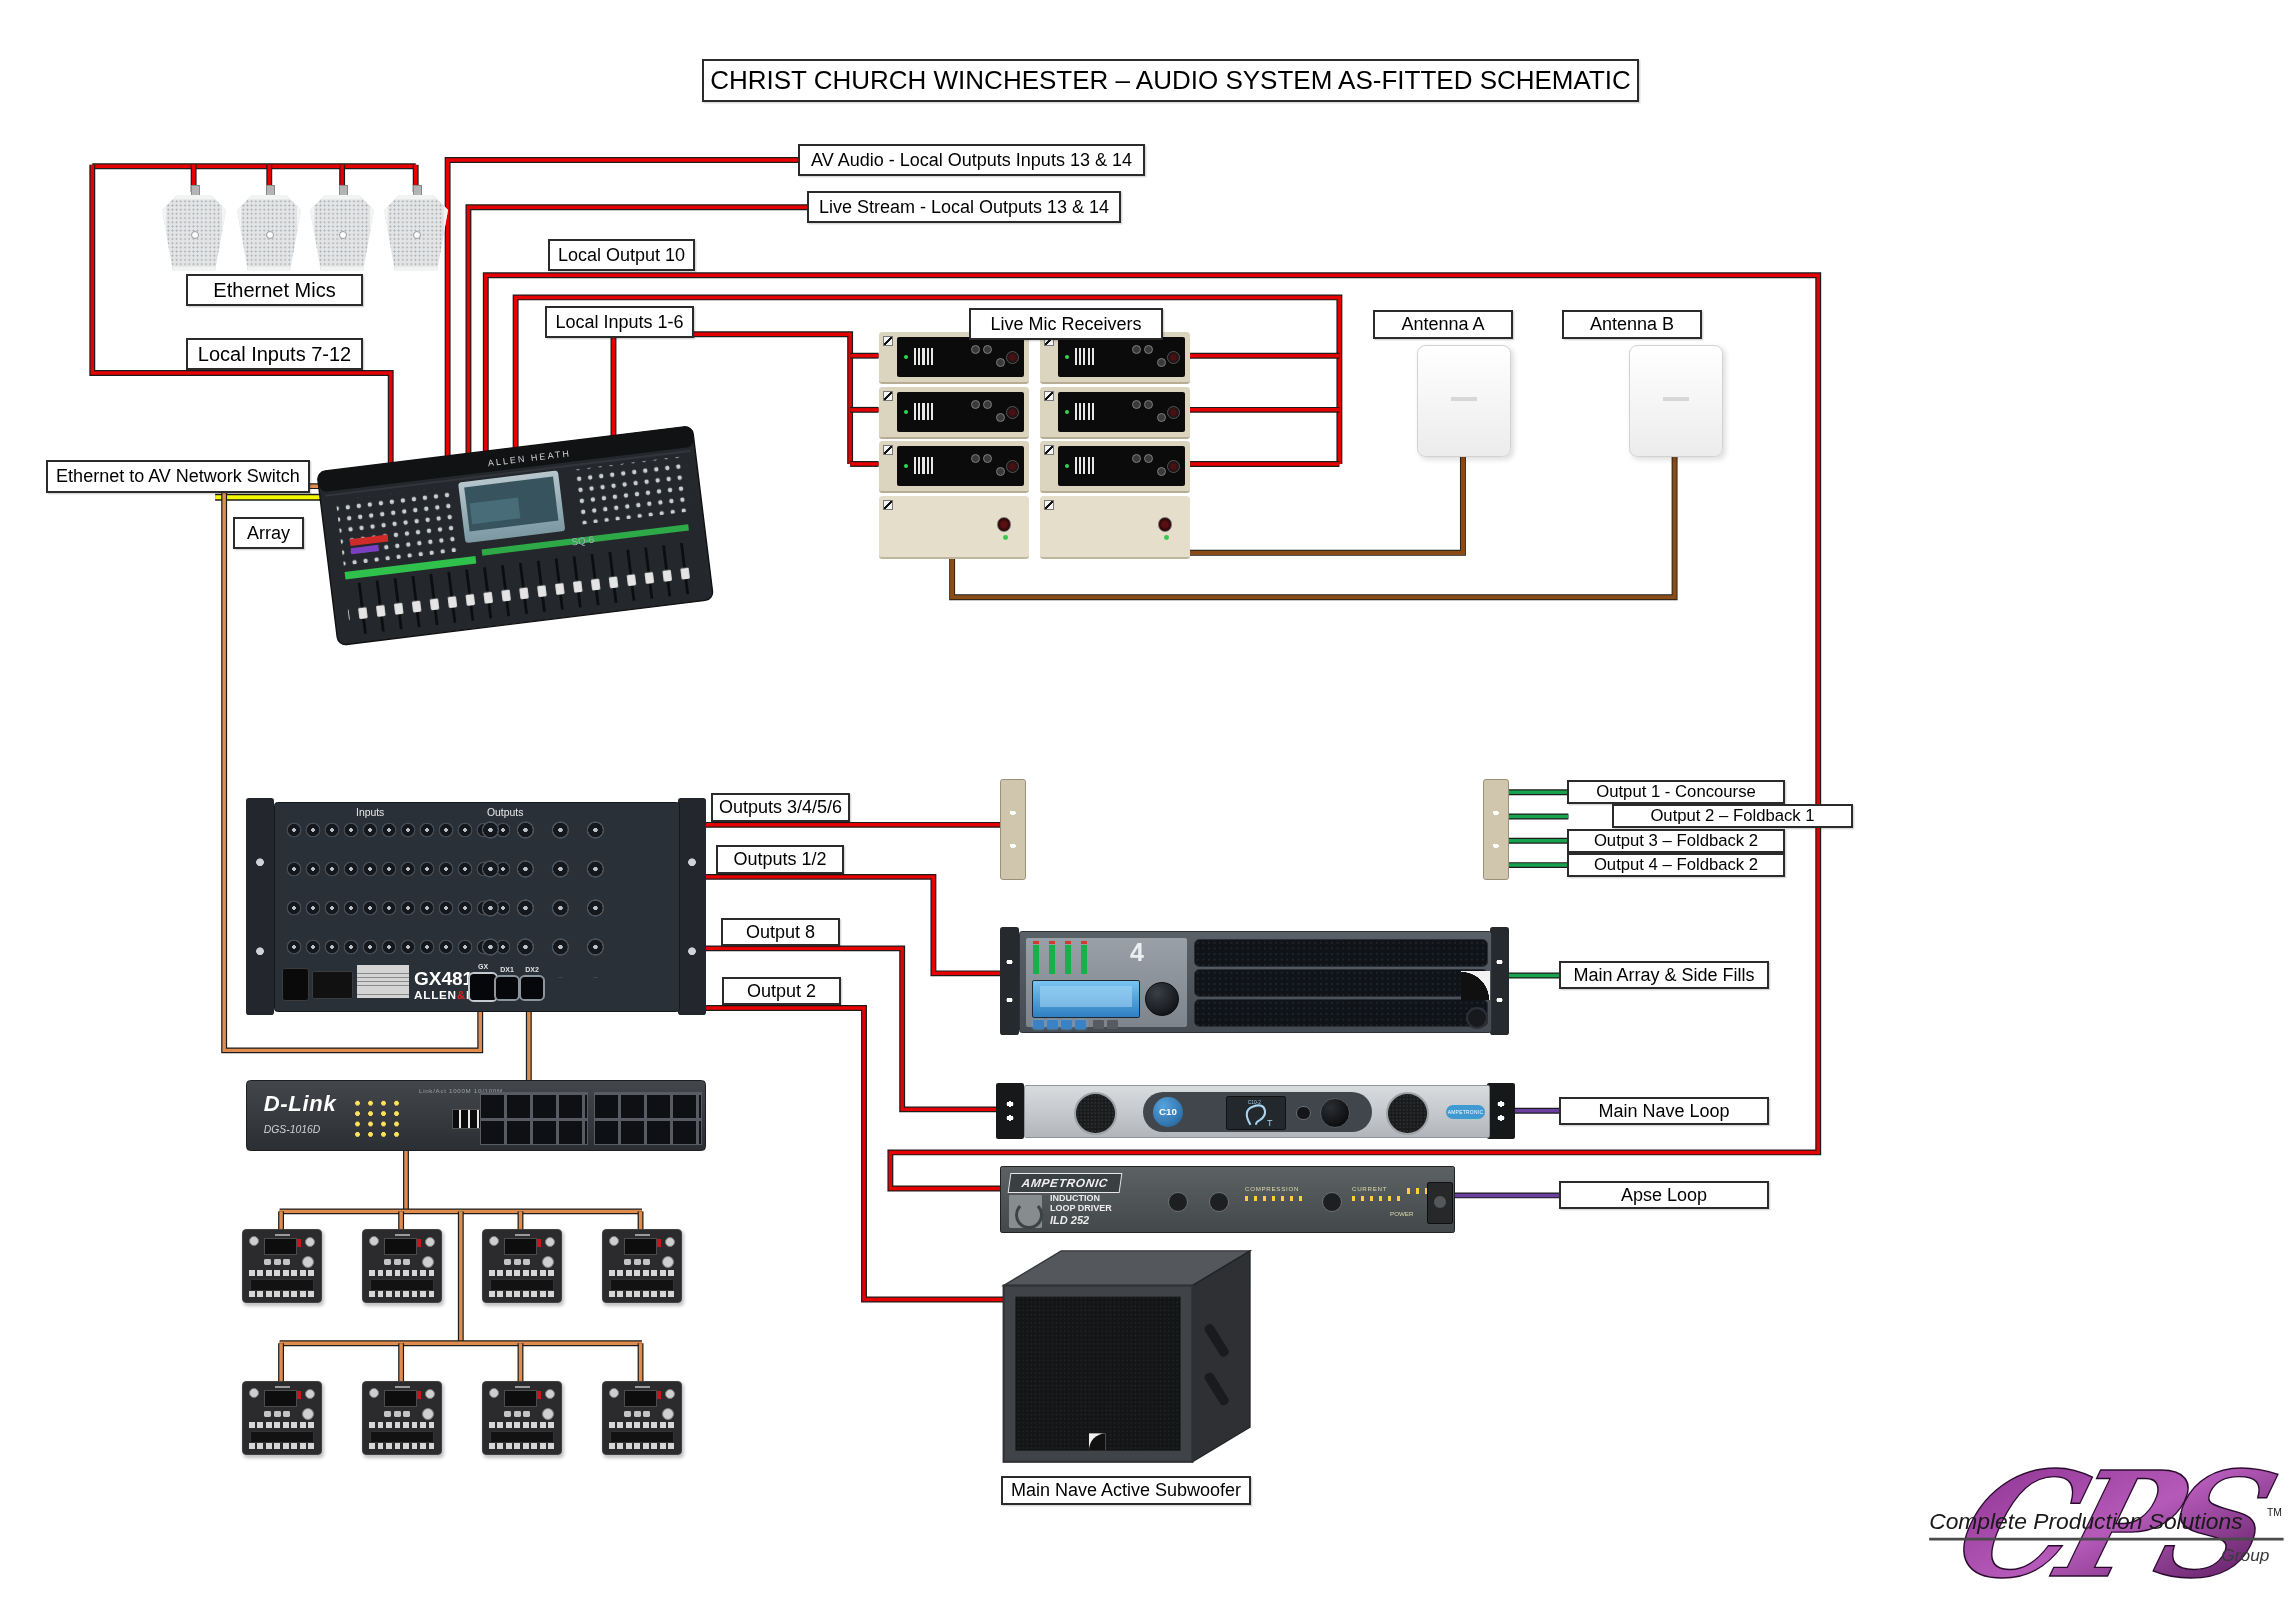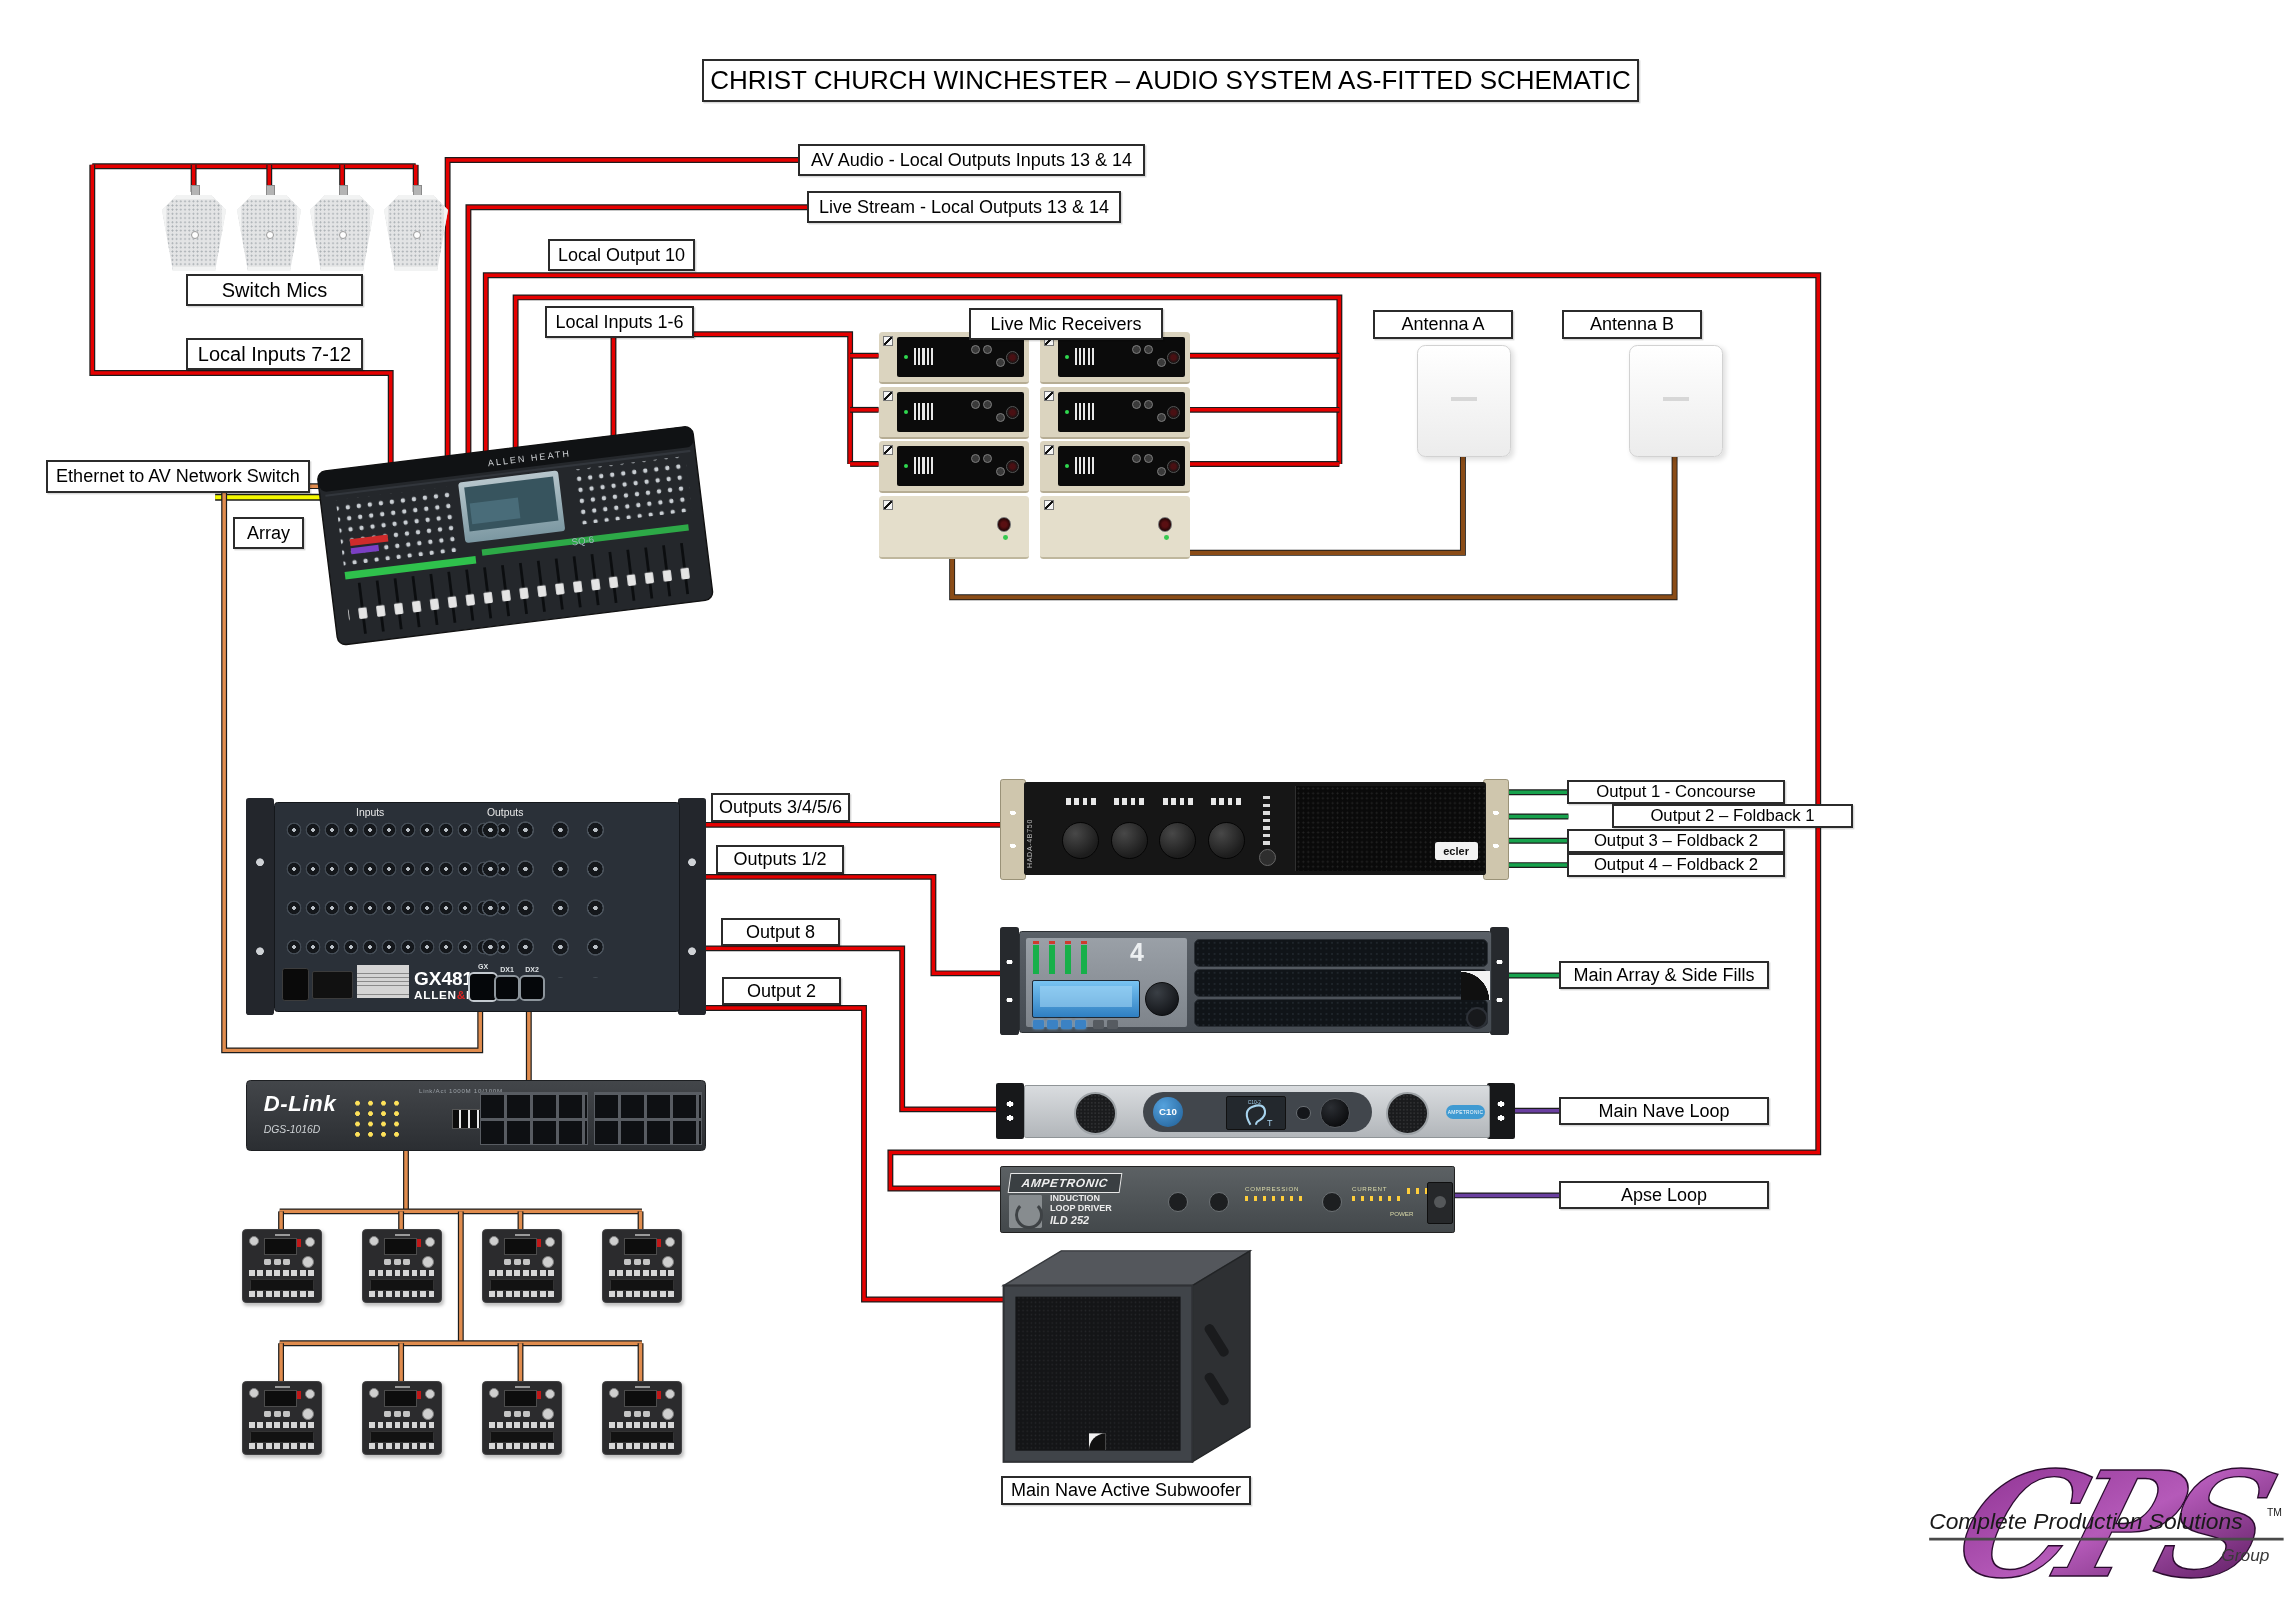--- a/index.html
+++ b/index.html
@@ -544,35 +544,20 @@
   <span class="cp-btn m3"></span>
   <span class="cp-knob k3"></span>
   <span class="cp-row r1"></span>
   <span class="cp-strip"></span>
   <span class="cp-row r2"></span>
 </div>
 
   <div class="dev" style="left:1000px;top:779px;width:509px;height:99px;">
     <div class="amp-ear" style="left:0;"></div>
     <div class="amp-ear" style="right:0;"></div>
-    <div class="ecler-body">
-      <div class="ec-side">HADA-4B750</div>
-      <div class="ec-leds" style="left:42px;"></div>
-      <div class="ec-leds" style="left:90px;"></div>
-      <div class="ec-leds" style="left:139px;"></div>
-      <div class="ec-leds" style="left:187px;"></div>
-      <div class="ec-knob" style="left:38px;"></div>
-      <div class="ec-knob" style="left:87px;"></div>
-      <div class="ec-knob" style="left:135px;"></div>
-      <div class="ec-knob" style="left:184px;"></div>
-      <div class="ec-meter"></div>
-      <div class="ec-btn"></div>
-      <div class="ec-grille"></div>
-      <div class="ec-badge">ecler</div>
-    </div>
   </div>
 
   <div class="dev" style="left:1000px;top:927px;width:509px;height:108px;">
     <div class="la-ear" style="left:0;"></div>
     <div class="la-ear" style="right:0;"></div>
     <div class="la-body">
       <div class="la-left">
         <div class="la-vu"></div>
         <div class="la-logo4">4</div>
         <div class="la-lcd"></div>
@@ -665,21 +650,21 @@
       <g transform="translate(55 0) skewX(-16)">
         <text x="40" y="200" font-family="DejaVu Serif, serif" font-style="italic" font-weight="bold" font-size="210" fill="url(#cpsgrad)" stroke="#2a0b2e" stroke-width="2" letter-spacing="-18">CPS</text>
       </g>
       <text x="8" y="132" font-family="Liberation Sans, sans-serif" font-style="italic" font-size="33" fill="#1a1a1a">Complete Production Solutions</text>
       <text x="496" y="112" font-family="Liberation Sans, sans-serif" font-size="15" fill="#1a1a1a">TM</text>
       <line x1="8" y1="146" x2="520" y2="146" stroke="#4a4a4a" stroke-width="4"></line>
       <text x="430" y="178" font-family="Liberation Sans, sans-serif" font-style="italic" font-size="25" fill="#3a3a3a">Group</text>
     </svg>
   </div>
 
-  <div class="lbl" style="left:186px;top:274px;width:177px;height:32px;">Switch Mics</div>
+  <div class="lbl" style="left:186px;top:274px;width:177px;height:32px;">Ethernet Mics</div>
   <div class="lbl" style="left:186px;top:338px;width:177px;height:32px;">Local Inputs 7-12</div>
   <div class="lbl fs26" style="left:798px;top:144px;width:347px;height:32px;">AV Audio - Local Outputs Inputs 13 &amp; 14</div>
   <div class="lbl fs26" style="left:807px;top:191px;width:314px;height:32px;">Live Stream - Local Outputs 13 &amp; 14</div>
   <div class="lbl fs26" style="left:548px;top:239px;width:147px;height:32px;">Local Output 10</div>
   <div class="lbl fs26" style="left:545px;top:306px;width:149px;height:32px;">Local Inputs 1-6</div>
   <div class="lbl fs26" style="left:969px;top:308px;width:194px;height:32px;">Live Mic Receivers</div>
   <div class="lbl fs26" style="left:1373px;top:310px;width:140px;height:29px;">Antenna A</div>
   <div class="lbl fs26" style="left:1562px;top:310px;width:140px;height:29px;">Antenna B</div>
   <div class="lbl fs26" style="left:38px;top:460px;width:264px;height:33px;margin-left:8px;">Ethernet to AV Network Switch</div>
   <div class="lbl fs26" style="left:233px;top:517px;width:71px;height:32px;">Array</div>

